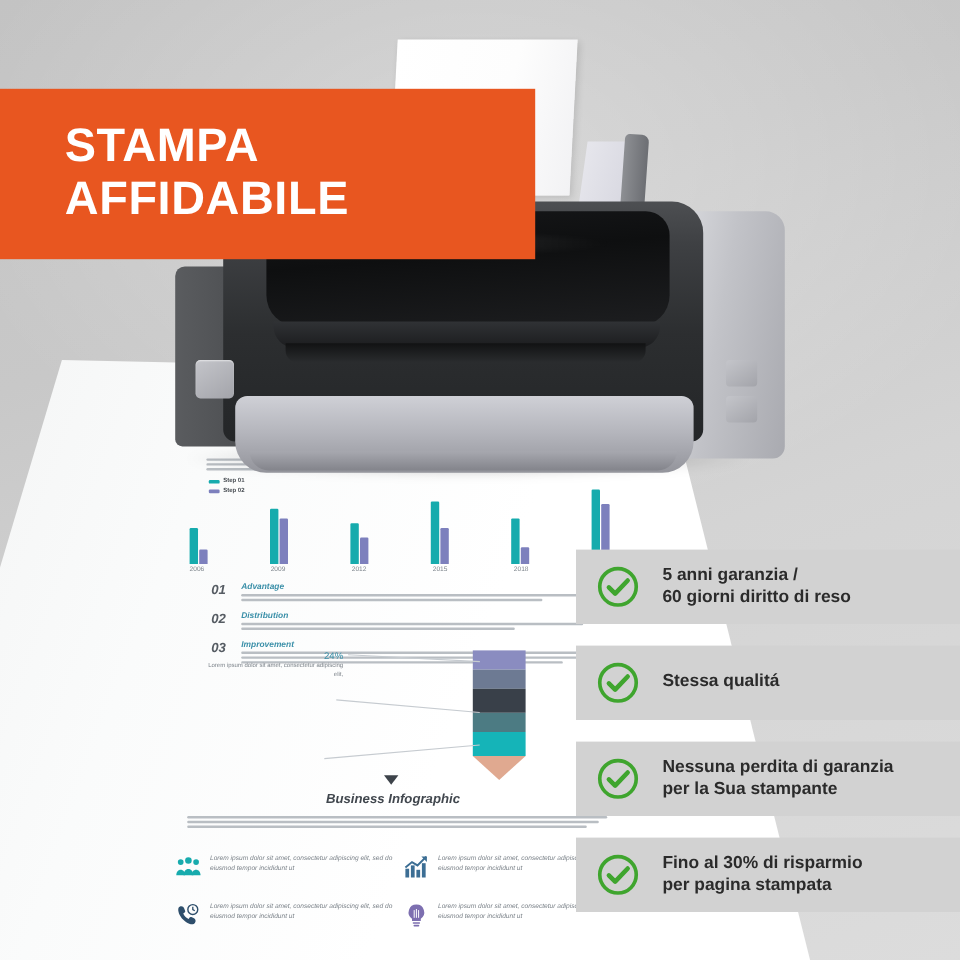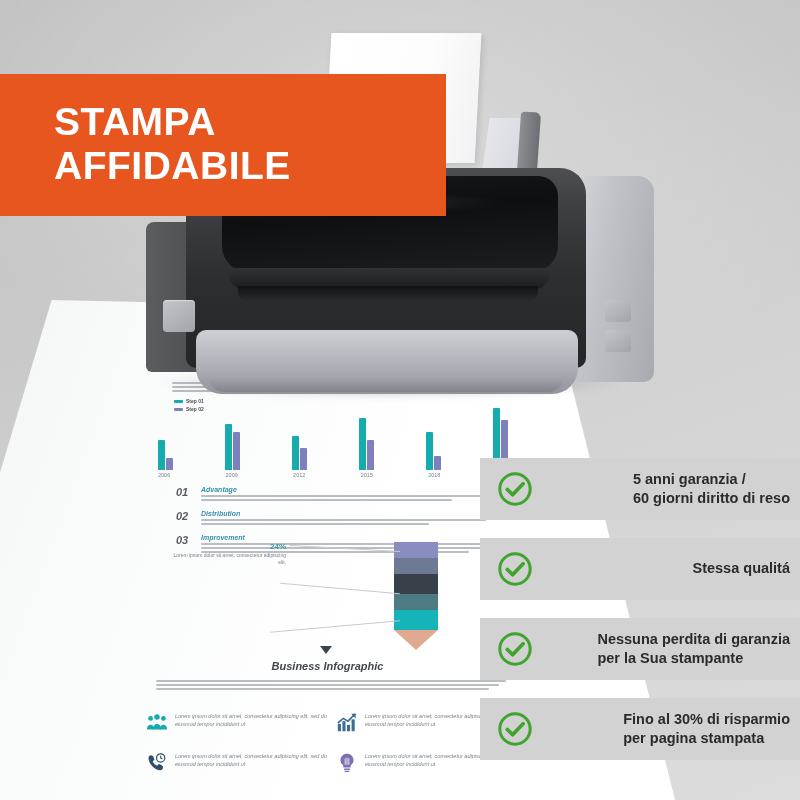--- a/index.html
+++ b/index.html
@@ -191,21 +191,21 @@
     border-right: 22px solid transparent;
     border-top: 20px solid #e0a990;
   }
   .callout {
     position: absolute;
     text-align: right;
     width: 120px;
   }
   .callout .cp {
     font-size: 8px;
-    font-weight: bold;
+    font-weight: normal;
     color: #3a8fa8;
     margin-bottom: 1px;
   }
   .callout .ct {
     font-size: 5px;
     color: #7b8289;
     line-height: 1.35;
   }
   .lead-line {
     position: absolute;
@@ -398,21 +398,20 @@
   }
   .feature {
     display: flex;
     align-items: center;
     gap: 18px;
     height: 62px;
     padding: 6px 10px 6px 16px;
     box-sizing: border-box;
     background: #d2d2d2;
     margin-bottom: 18px;
-    justify-content: space-between;
   }
   .check-icon { flex: 0 0 38px; width: 38px; height: 38px; }
   .feature-label {
     font-size: 14.5px;
     font-weight: bold;
     color: #2b2b2b;
     line-height: 1.32;
     white-space: pre-line;
   }
 </style>

